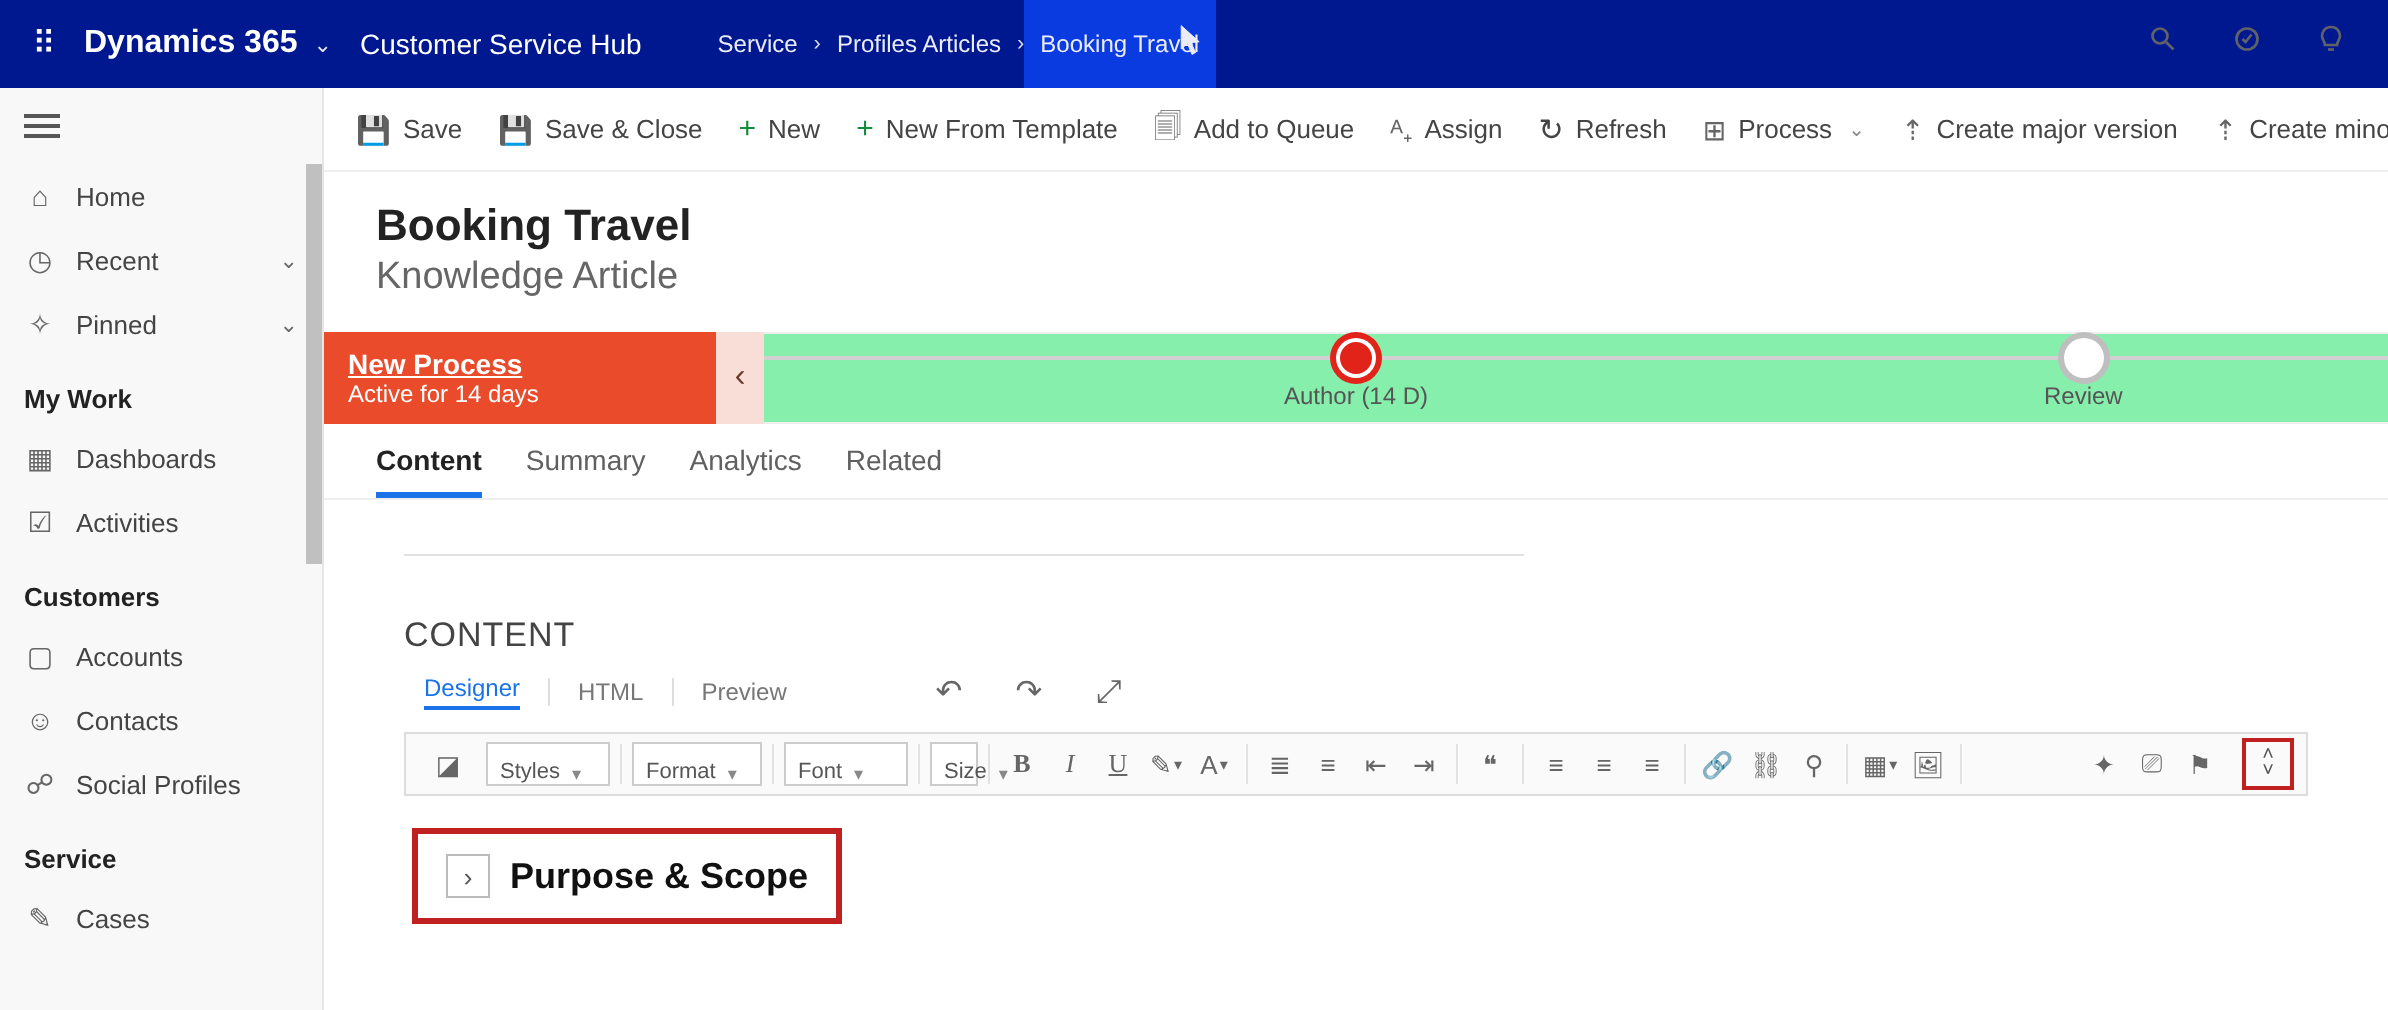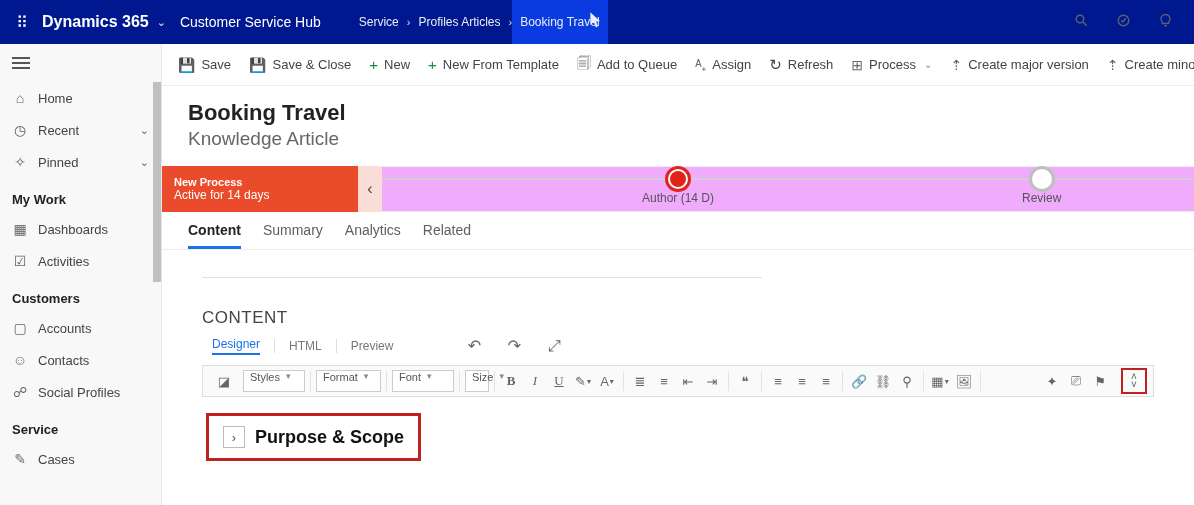--- a/index.html
+++ b/index.html
@@ -50,23 +50,23 @@
   .cmd-ico { font-size:14px; color:#666;}
   .cmd .plus { color:#148c3a; font-size:15px; font-weight:300;}
   .cmd .refresh { font-size:15px;}
   .cmd .caret { font-size:10px; color:#888; margin-left:2px;}
   .record-head { padding:14px 26px 6px;}
   .rec-title { font-size:22px; font-weight:600; color:#222;}
   .rec-sub { font-size:19px; color:#666; margin-top:2px;}
   
   .process { display:flex; align-items:center; height:46px; margin:10px 0 0 0;}
   .proc-box { background:#e94b2b; color:#fff; padding:6px 12px; width:196px; height:46px; display:flex; flex-direction:column; justify-content:center; font-size:12px;}
-  .proc-box .t { font-weight:600; font-size:11px;}
+  .proc-box .t { font-weight:600; font-size:14px;text-decoration:underline;}
   .proc-arrow { width:24px; height:46px; background:#f8ded6; display:flex; align-items:center; justify-content:center; color:#6a3a2c; font-size:16px;}
-  .proc-track { flex:1; background:#f0abfc; height:46px; border-top:1px solid #eee; border-bottom:1px solid #eee; position:relative;}
+  .proc-track { flex:1; background:#86efac; height:46px; border-top:1px solid #eee; border-bottom:1px solid #eee; position:relative;}
   .proc-line { position:absolute; left:0; right:0; top:11px; height:2px; background:#d0d0d0;}
   .stage { position:absolute; top:0; text-align:center;}
   .stage.author { left:260px;}
   .stage.review { left:640px;}
   .stage-dot { width:20px; height:20px; border-radius:50%; margin:2px auto 2px;}
   .stage.author .stage-dot { background:#e2231a; box-shadow:0 0 0 2px #fff inset, 0 0 0 3px #e2231a;}
   .stage.review .stage-dot { background:#fff; box-shadow:0 0 0 3px #bfbfbf;}
   .stage-lbl { font-size:12px; color:#555;}
   
   .tabs { display:flex; gap:22px; padding:10px 26px 0; border-bottom:1px solid #eee;}
@@ -79,21 +79,21 @@
   .editor-tabs { display:flex; align-items:center; gap:14px; margin:6px 0 10px 10px;}
   .etab { font-size:12px; color:#777;}
   .etab.active { color:#1a73e8; border-bottom:2px solid #1a73e8; padding-bottom:2px;}
   .esep { width:1px; height:14px; background:#ddd;}
   .egap { width:40px;}
   .eicon { font-size:16px; color:#666; width:26px; text-align:center;}
   
   .tb { display:flex; align-items:center; gap:0; border:1px solid #ddd; background:#fafafa; padding:0 6px; height:32px; margin:6px 0 0;}
   .tb .grp { display:flex; align-items:center; gap:2px; padding:0 4px;}
   .tb .sep { width:1px; height:20px; background:#e2e2e2; margin:0 1px;}
-  .dd { display:flex; align-items:flex-start; background:#fff; border:1px solid #ccc; height:22px; padding:0 6px; font-size:11px; color:#555; gap:6px;}
+  .dd { display:flex; align-items:flex-end; background:#fff; border:1px solid #ccc; height:22px; padding:0 6px; font-size:11px; color:#555; gap:6px;}
   .dd.w-styles{width:62px;} .dd.w-format{width:65px;} .dd.w-font{width:62px;} .dd.w-size{width:24px;}
   .dd .ca{font-size:9px;color:#888;}
   .tbtn { width:22px; height:22px; display:flex; align-items:center; justify-content:center; color:#666; font-size:13px;}
   .tbtn.bold{font-weight:700; font-family:serif;}
   .tbtn.ital{font-style:italic; font-family:serif;}
   .tbtn.under{text-decoration:underline; font-family:serif;}
   .tbtn .ca{font-size:8px;margin-left:1px;}
   .tb-end{margin-left:auto;}
   .collapse-box { width:26px;height:26px;border:2px solid #c02020;display:flex;align-items:center;justify-content:center;margin-left:6px;}
   

